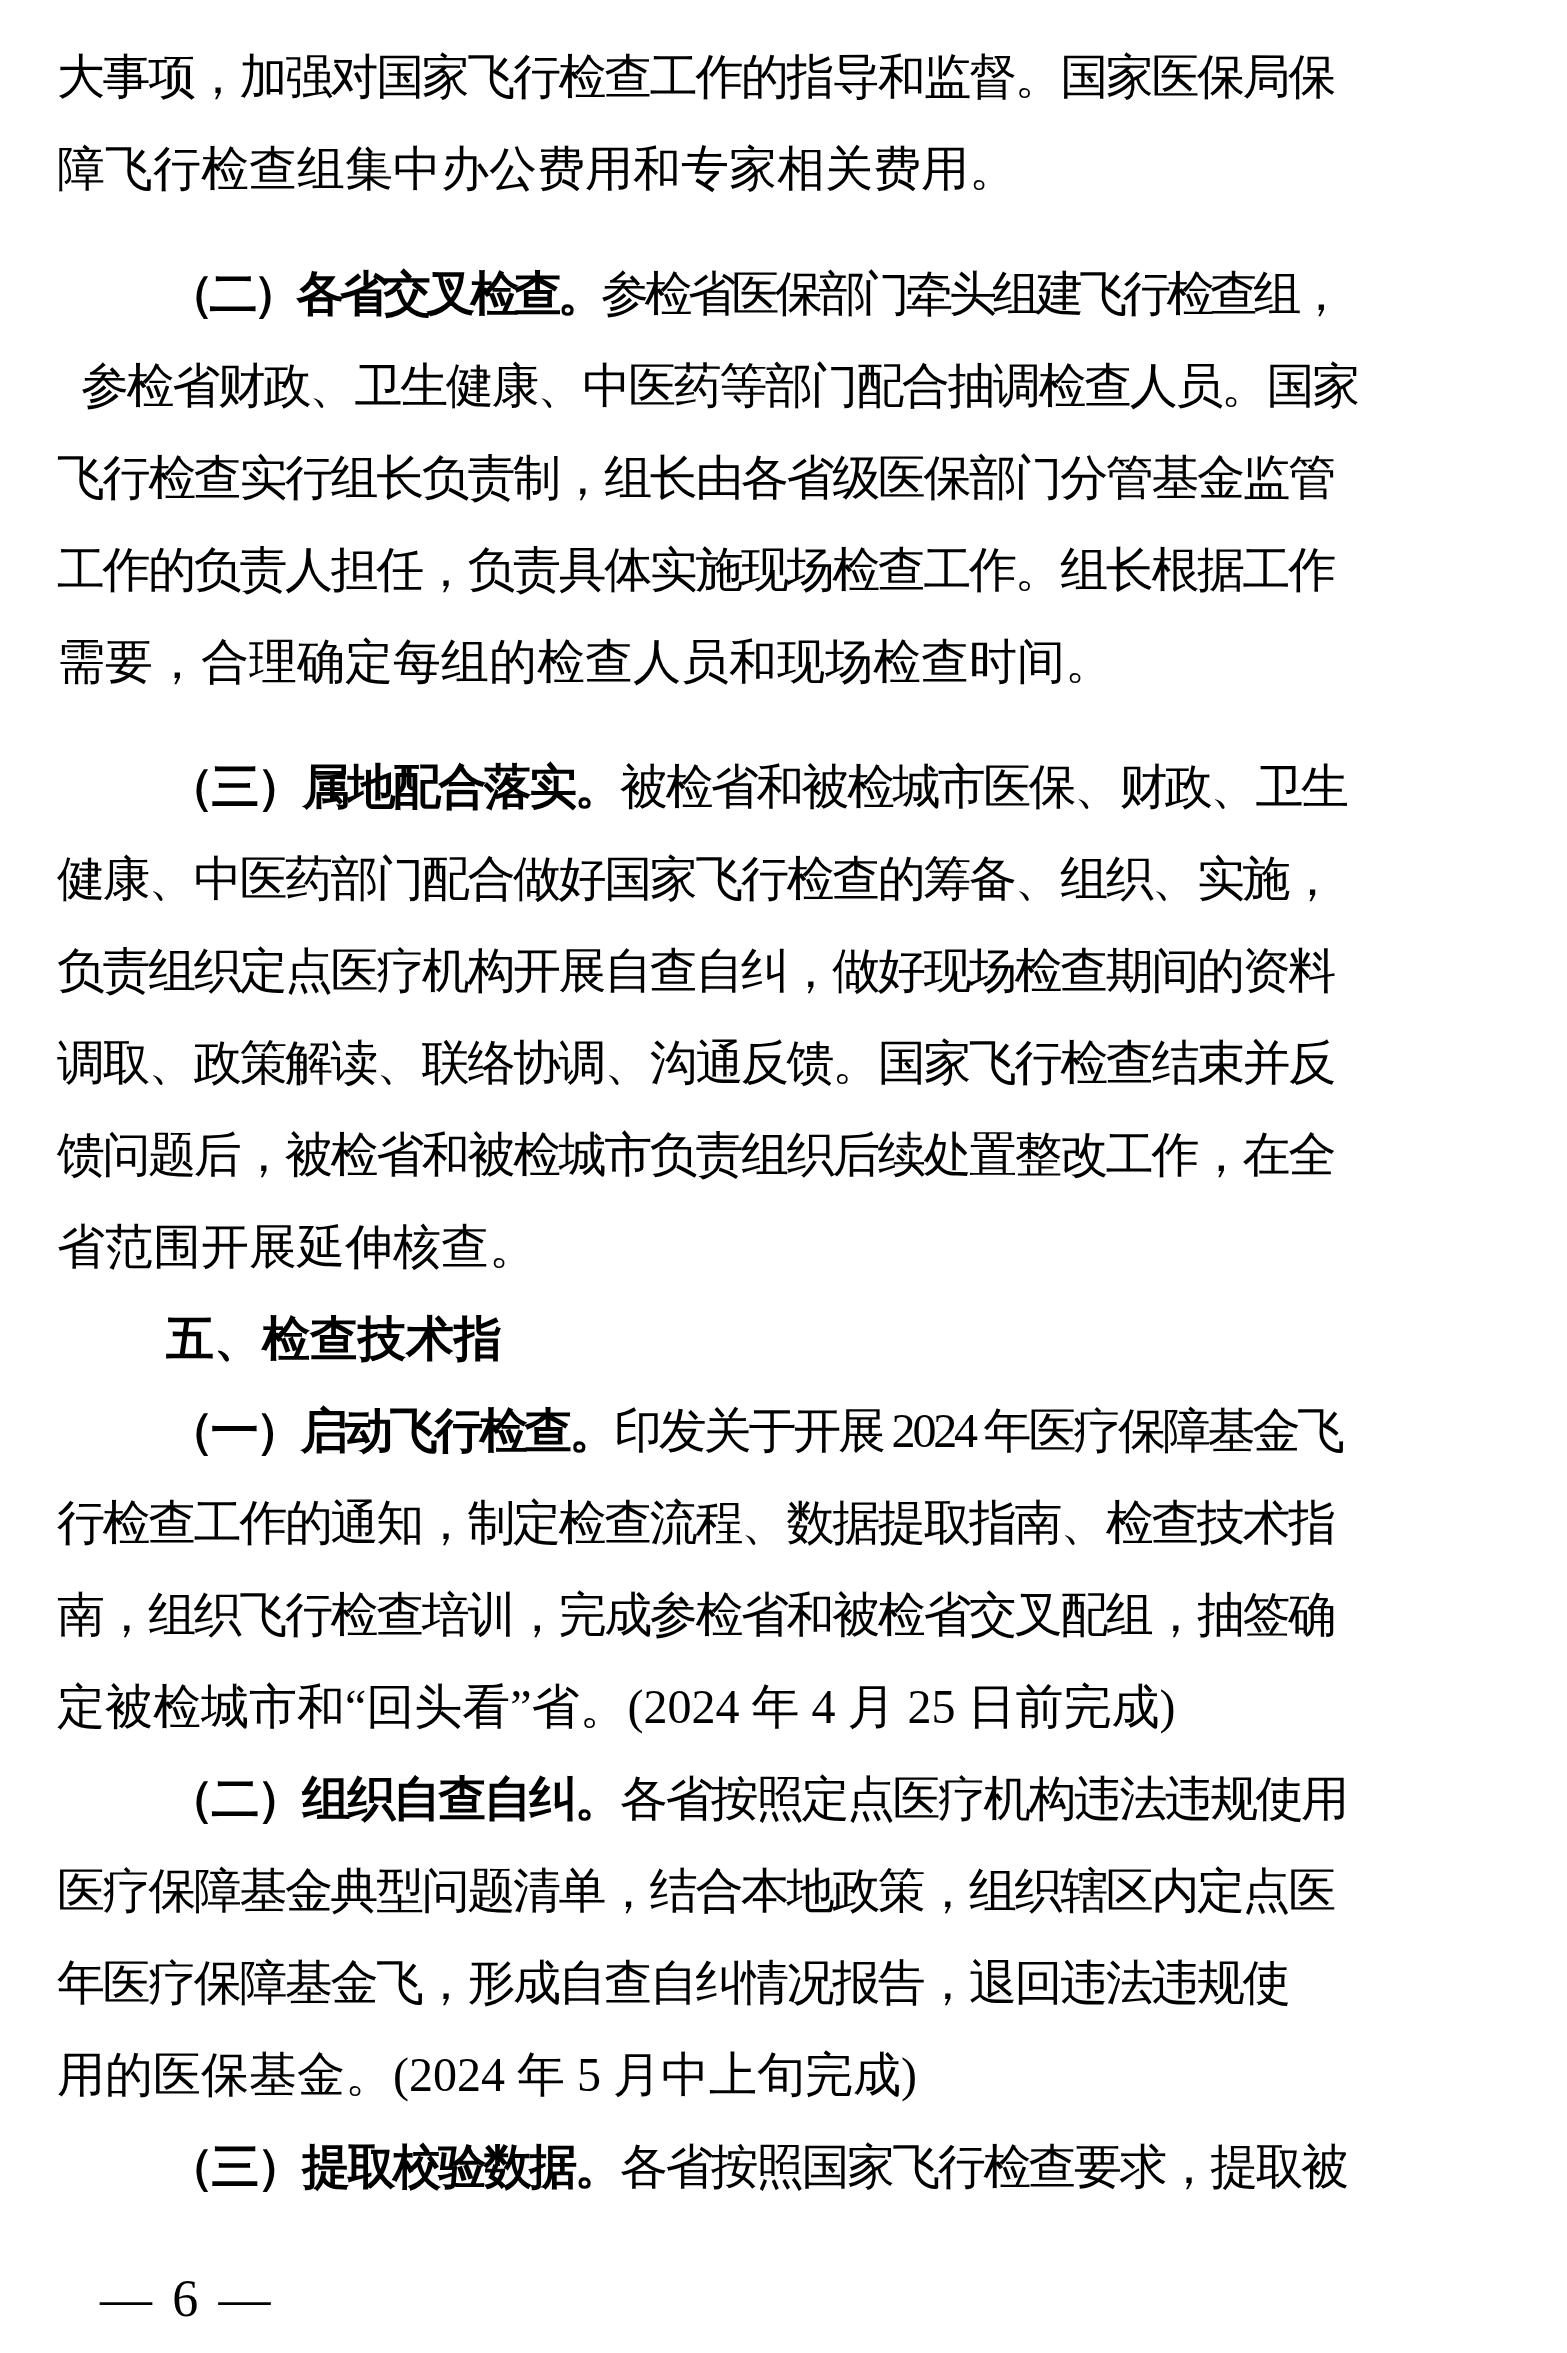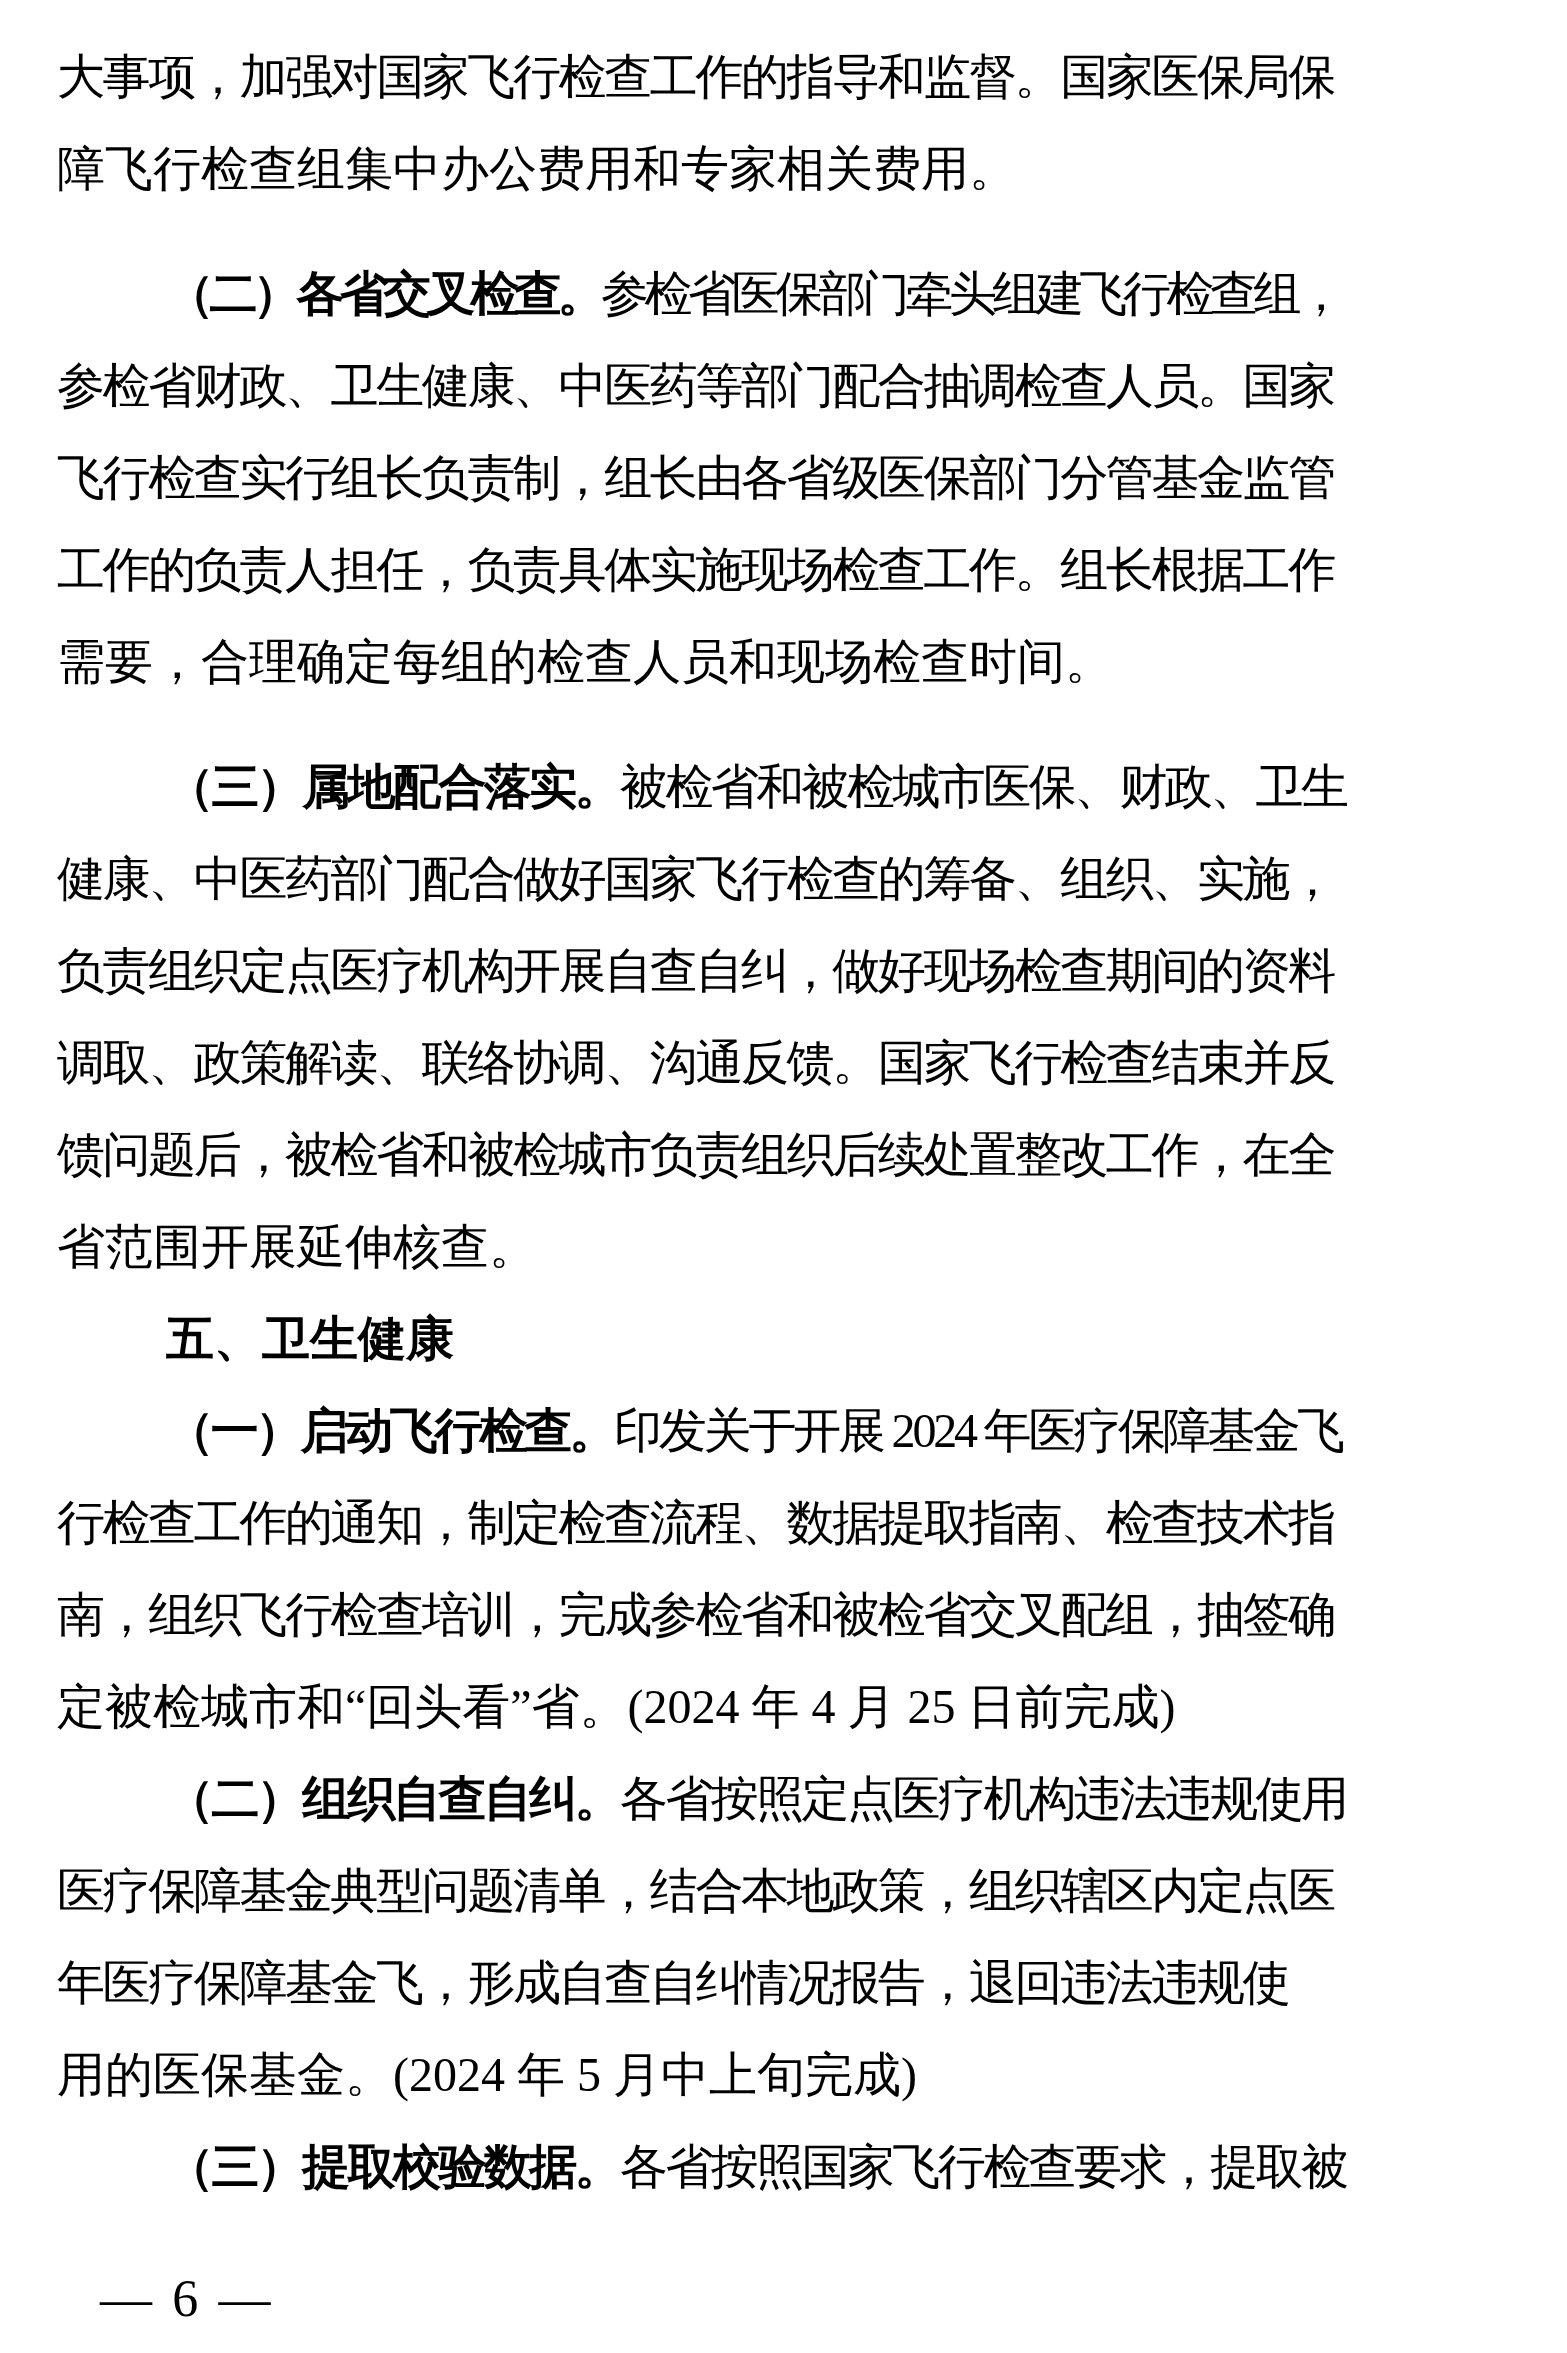--- a/index.html
+++ b/index.html
@@ -44,31 +44,31 @@
   }
 </style>
 </head>
 <body>
 
 <div class="page">
   <div class="doc">
       <div class="line fill"><span class="t" style="letter-spacing: -2.4px;">大事项，加强对国家飞行检查工作的指导和监督。国家医保局保</span></div>
       <div class="line"><span class="t">障飞行检查组集中办公费用和专家相关费用。</span></div>
       <div class="line indent gap fill"><span class="t" style="letter-spacing: -4.5px;"><span class="lead">（二）各省交叉检查。</span>参检省医保部门牵头组建飞行检查组，</span></div>
-      <div class="line fill"><span class="t" style="letter-spacing: -2.4px;">参检省财政、卫生健康、中医药等部门配合抽调检查人员。国家</span></div>
+      <div class="line fill"><span class="t" style="letter-spacing: -2.4px; margin-left: 24px;">参检省财政、卫生健康、中医药等部门配合抽调检查人员。国家</span></div>
       <div class="line fill"><span class="t" style="letter-spacing: -2.4px;">飞行检查实行组长负责制，组长由各省级医保部门分管基金监管</span></div>
       <div class="line fill"><span class="t" style="letter-spacing: -2.4px;">工作的负责人担任，负责具体实施现场检查工作。组长根据工作</span></div>
       <div class="line"><span class="t">需要，合理确定每组的检查人员和现场检查时间。</span></div>
       <div class="line indent gap fill"><span class="t" style="letter-spacing: -2.6px;"><span class="lead">（三）属地配合落实。</span>被检省和被检城市医保、财政、卫生</span></div>
       <div class="line fill"><span class="t" style="letter-spacing: -2.4px;">健康、中医药部门配合做好国家飞行检查的筹备、组织、实施，</span></div>
       <div class="line fill"><span class="t" style="letter-spacing: -2.4px;">负责组织定点医疗机构开展自查自纠，做好现场检查期间的资料</span></div>
       <div class="line fill"><span class="t" style="letter-spacing: -2.4px;">调取、政策解读、联络协调、沟通反馈。国家飞行检查结束并反</span></div>
       <div class="line fill"><span class="t" style="letter-spacing: -2.4px;">馈问题后，被检省和被检城市负责组织后续处置整改工作，在全</span></div>
       <div class="line"><span class="t">省范围开展延伸核查。</span></div>
-      <div class="line heading indent"><span class="t">五、卫生健康</span></div>
+      <div class="line heading indent"><span class="t">五、检查技术指</span></div>
       <div class="line indent fill"><span class="t" style="letter-spacing: -3.2px; margin-top: 28px;"><span class="lead">（一）启动飞行检查。</span>印发关于开展 2024 年医疗保障基金飞</span></div>
       <div class="line fill"><span class="t" style="letter-spacing: -2.4px;">行检查工作的通知，制定检查流程、数据提取指南、检查技术指</span></div>
       <div class="line fill"><span class="t" style="letter-spacing: -2.4px;">南，组织飞行检查培训，完成参检省和被检省交叉配组，抽签确</span></div>
       <div class="line"><span class="t">定被检城市和“回头看”省。(2024 年 4 月 25 日前完成)</span></div>
       <div class="line indent fill"><span class="t" style="letter-spacing: -2.6px;"><span class="lead">（二）组织自查自纠。</span>各省按照定点医疗机构违法违规使用</span></div>
       <div class="line fill"><span class="t" style="letter-spacing: -2.4px;">医疗保障基金典型问题清单，结合本地政策，组织辖区内定点医</span></div>
       <div class="line fill"><span class="t" style="letter-spacing: -2.4px;">年医疗保障基金飞，形成自查自纠情况报告，退回违法违规使</span></div>
       <div class="line"><span class="t">用的医保基金。(2024 年 5 月中上旬完成)</span></div>
       <div class="line indent fill"><span class="t" style="letter-spacing: -2.6px;"><span class="lead">（三）提取校验数据。</span>各省按照国家飞行检查要求，提取被</span></div>
     </div>

